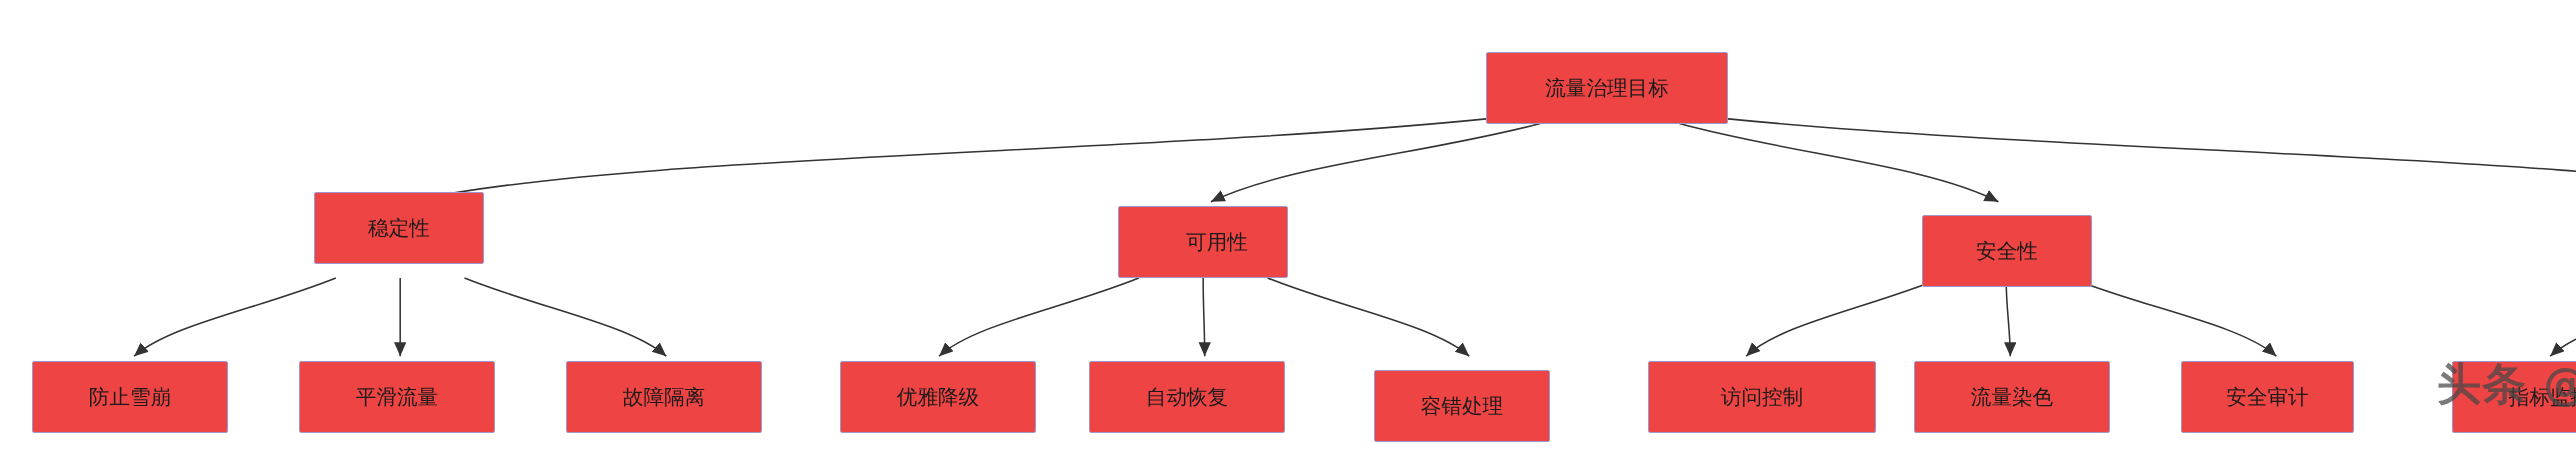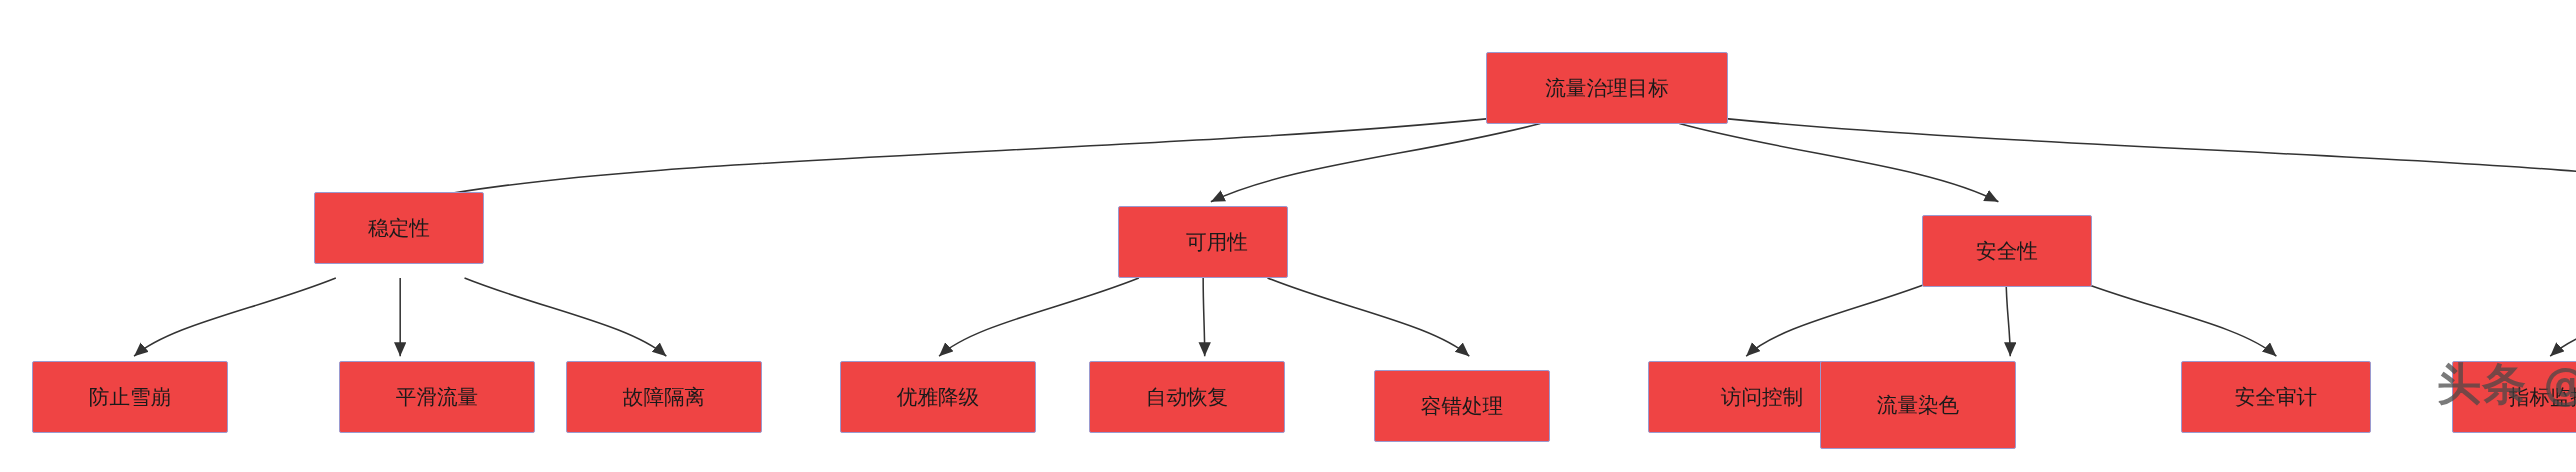--- a/index.html
+++ b/index.html
@@ -105,44 +105,44 @@
   <div class="node node-l1" style="left:1118px; top:206px; width:170px; height:72px;padding-left:28px;">
     <span>可用性</span>
   </div>
   <div class="node node-l1" style="left:1922px; top:206px; width:170px; height:72px;margin-top:9px;">
     <span>安全性</span>
   </div>
 
   <div class="node node-l2" style="left:32px; top:361px; width:196px; height:72px;">
     <span>防止雪崩</span>
   </div>
-  <div class="node node-l2" style="left:299px; top:361px; width:196px; height:72px;margin-left:40px;">
+  <div class="node node-l2" style="left:299px; top:361px; width:196px; height:72px;">
     <span>平滑流量</span>
   </div>
   <div class="node node-l2" style="left:566px; top:361px; width:196px; height:72px;">
     <span>故障隔离</span>
   </div>
 
   <div class="node node-l2" style="left:840px; top:361px; width:196px; height:72px;">
     <span>优雅降级</span>
   </div>
   <div class="node node-l2" style="left:1055px; top:361px; width:196px; height:72px;margin-left:34px;">
     <span>自动恢复</span>
   </div>
   <div class="node node-l2" style="left:1374px; top:370px; width:176px; height:72px;">
     <span>容错处理</span>
   </div>
 
   <div class="node node-l2" style="left:1648px; top:361px; width:228px; height:72px;">
     <span>访问控制</span>
   </div>
-  <div class="node node-l2" style="left:1820px; top:361px; width:196px; height:88px;">
+  <div class="node node-l2" style="left:1914px; top:361px; width:196px; height:72px;">
     <span>流量染色</span>
   </div>
-  <div class="node node-l2" style="left:2181px; top:361px; width:190px; height:72px;">
+  <div class="node node-l2" style="left:2181px; top:361px; width:173px; height:72px;">
     <span>安全审计</span>
   </div>
 
   <div class="node node-l2" style="left:2452px; top:361px; width:196px; height:72px;">
     <span>指标监控</span>
   </div>
 
   <div class="watermark">头条 @十二月的波爵</div>
 
 </div>

